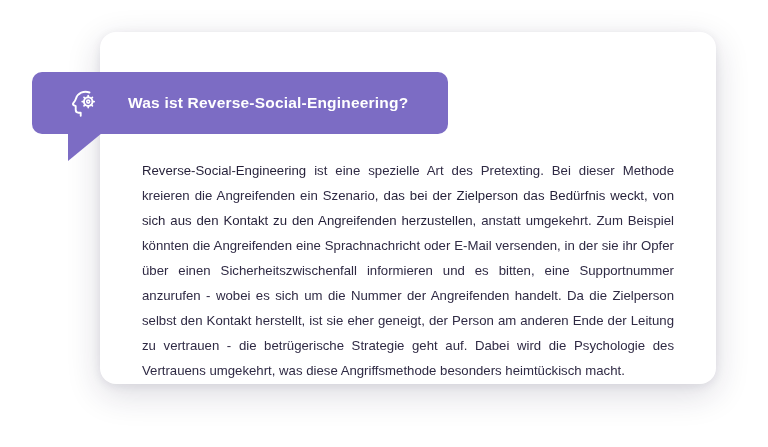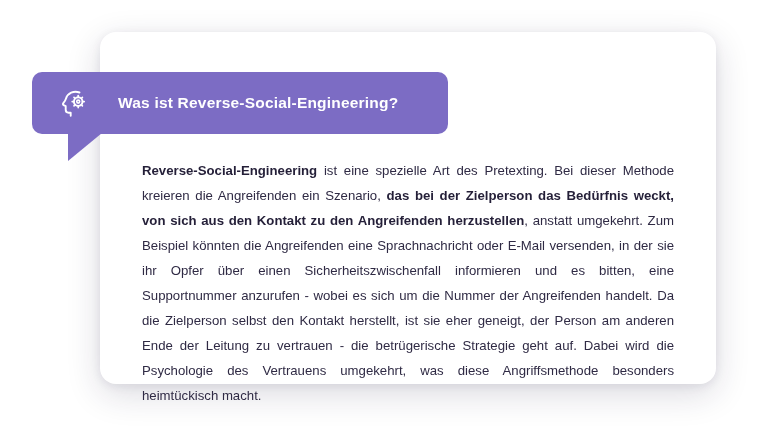--- a/index.html
+++ b/index.html
@@ -42,21 +42,21 @@
   }
   .tag {
     position: relative;
     display: flex;
     align-items: center;
     width: 416px;
     height: 62px;
     background: #7c6cc4;
     border-radius: 10px;
     box-sizing: border-box;
-    padding-left: 22px;
+    padding-left: 32px;
   }
   .tag-tail {
     position: absolute;
     left: 36px;
     top: 61px;
     width: 0;
     height: 0;
     border-left: 0 solid transparent;
     border-top: 28px solid #7c6cc4;
     border-right: 34px solid transparent;
@@ -85,21 +85,21 @@
     left: 142px;
     top: 158px;
     width: 532px;
     color: #2f2a44;
     font-size: 13.2px;
     line-height: 25px;
     text-align: justify;
     text-justify: inter-word;
   }
   .body-text b {
-    font-weight: 700;
+    font-weight: 400;
     color: #241f38;
   }
 </style>
 </head>
 <body>
 
 <div class="stage">
 
   <div class="card"></div>
 

